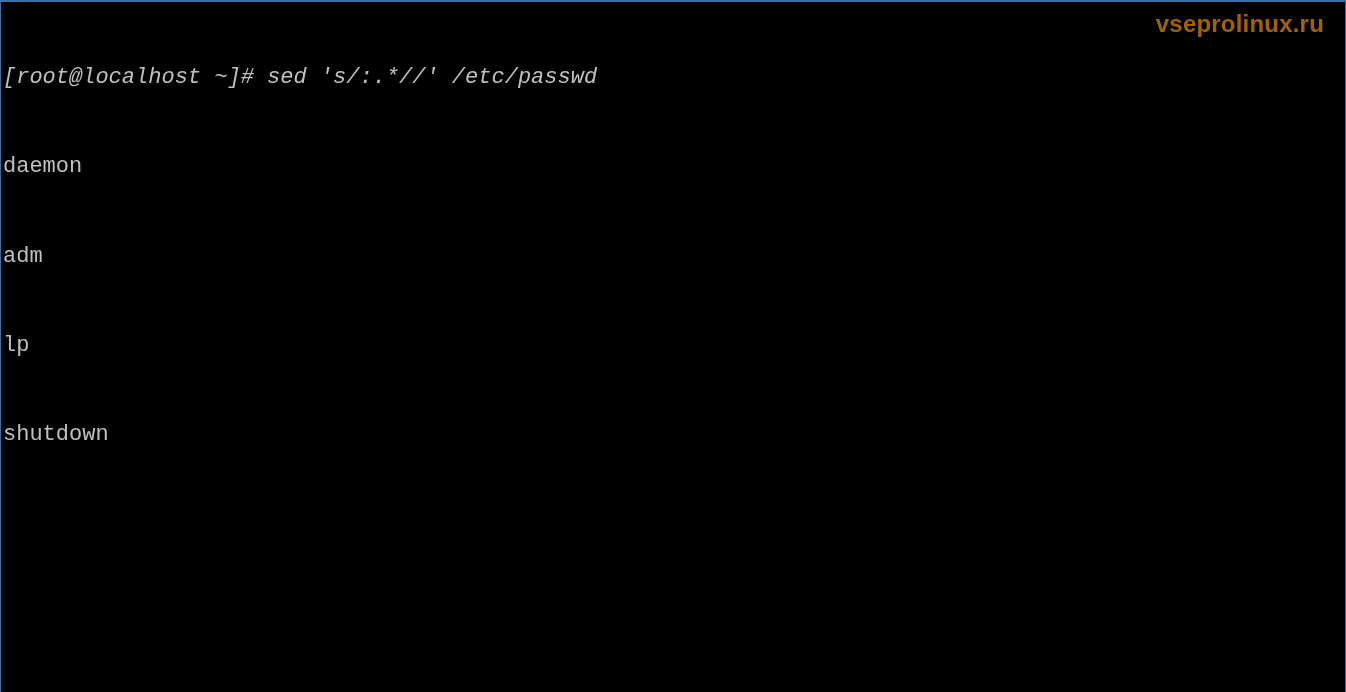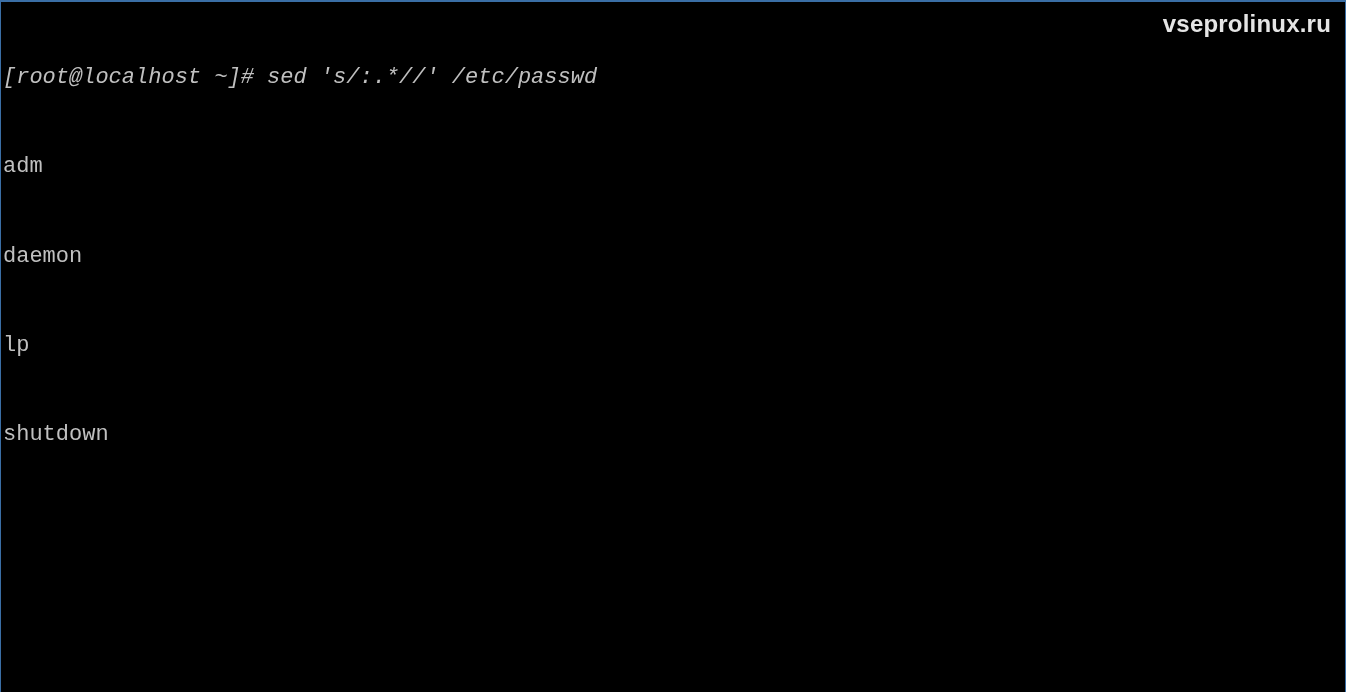--- a/index.html
+++ b/index.html
@@ -28,37 +28,37 @@
     .prompt-line {
       display: block;
       font-style: italic;
     }
     .output-line {
       display: block;
     }
     .watermark {
       position: absolute;
       top: 6px;
-      right: 14px;
-      color: #e5e5e5;
+      right: 21px;
+      color: #a16207;
       font-family: Arial, Helvetica, sans-serif;
       font-weight: bold;
       font-size: 24px;
       letter-spacing: 0.2px;
     }
   </style>
 </head>
 <body>
 
 <div class="watermark">vseprolinux.ru</div>
 
 <div class="terminal">
   <span class="prompt-line">[root@localhost ~]# sed 's/:.*//' /etc/passwd</span>
+  <span class="output-line">daemon</span>
   <span class="output-line">adm</span>
-  <span class="output-line">daemon</span>
   <span class="output-line">lp</span>
   <span class="output-line">shutdown</span>
   
   
   
   
   
   
   
   

